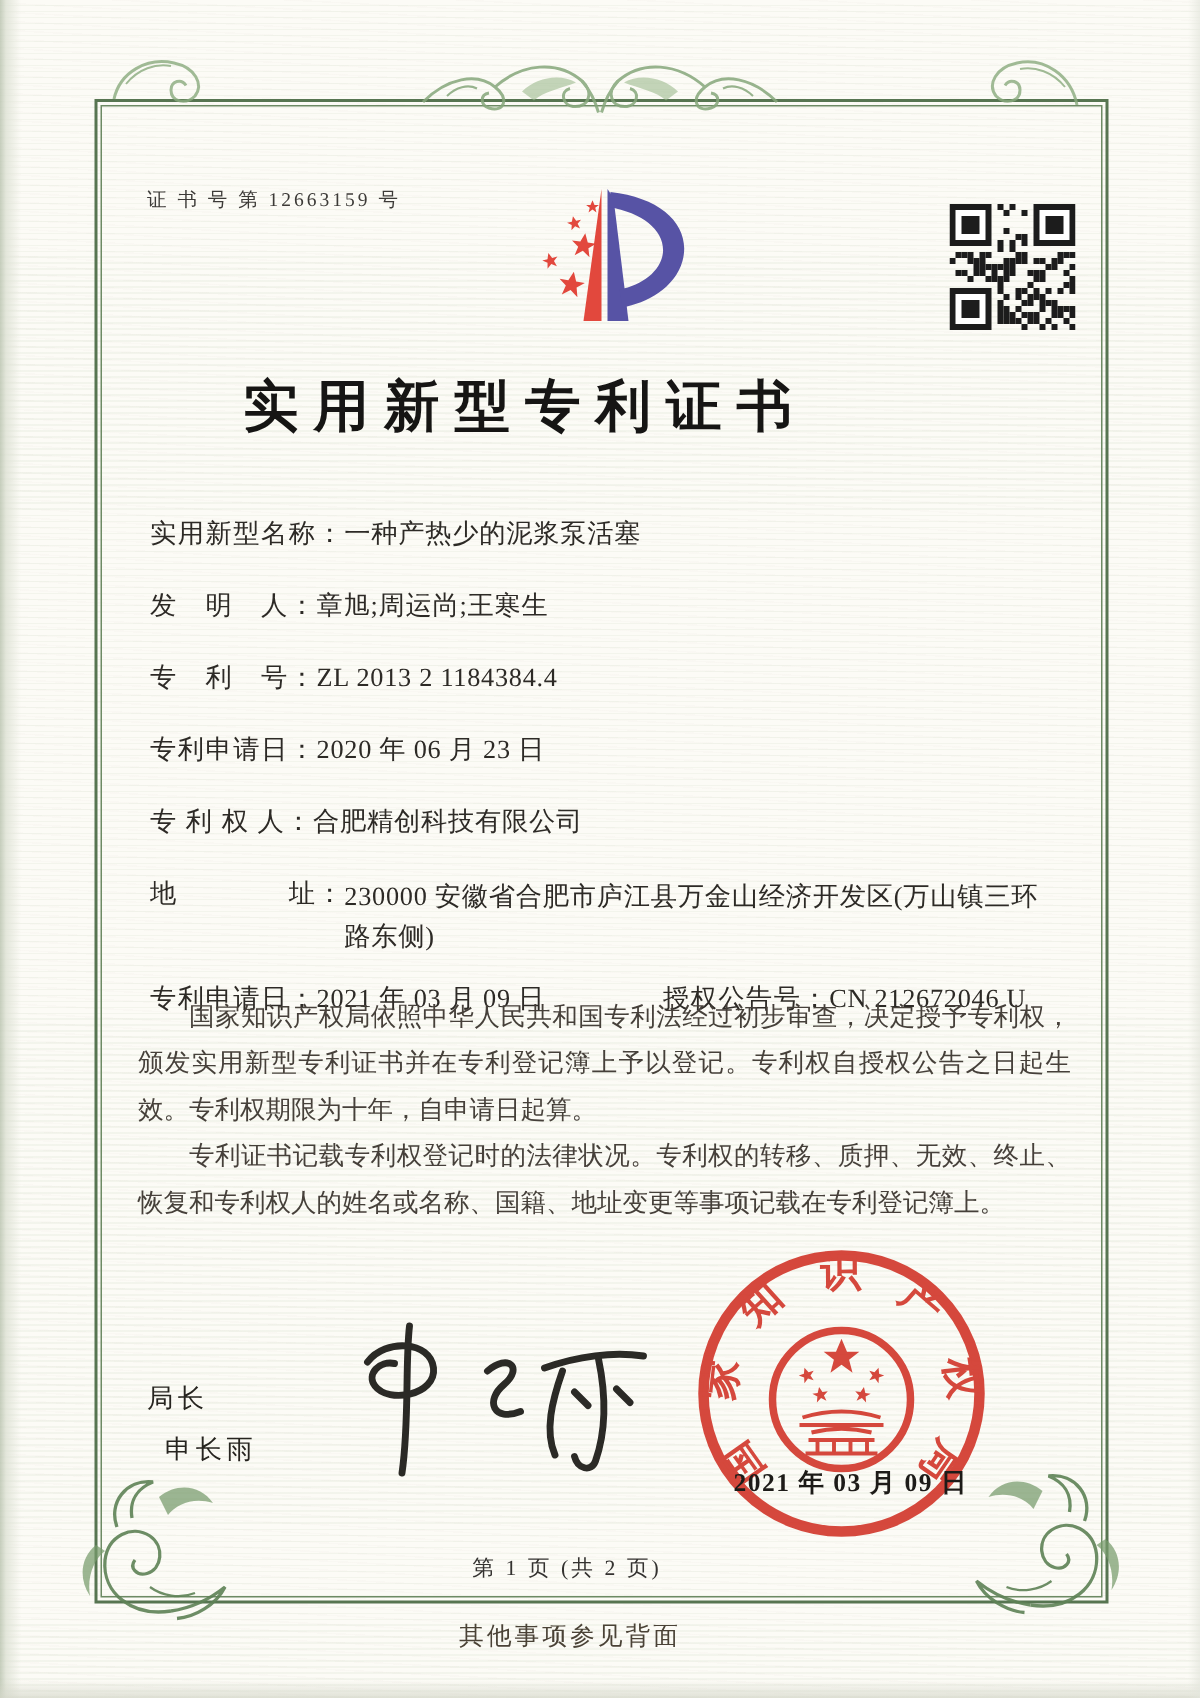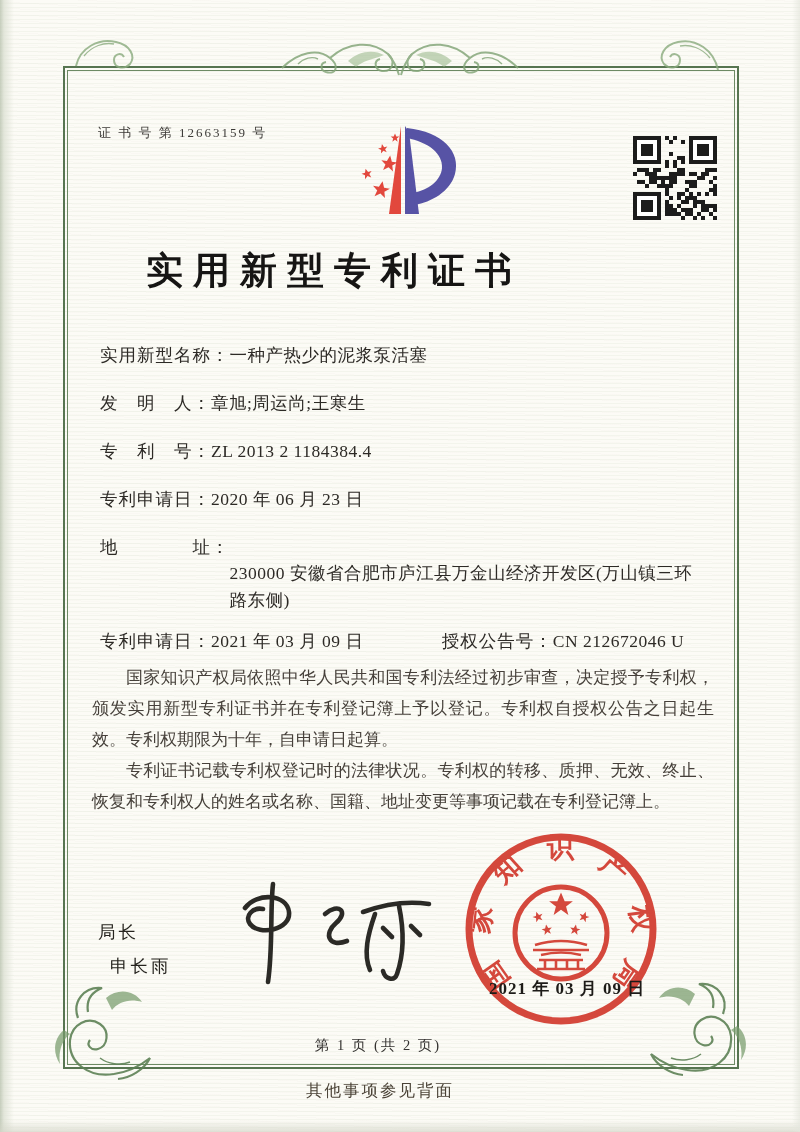--- a/index.html
+++ b/index.html
@@ -27,27 +27,27 @@
     border:2px solid #577551;z-index:1;}
   .frame-inner{position:absolute;inset:2px;border:1px solid #6d8a64;}
 
   .orn{position:absolute;z-index:2;}
   .content{position:absolute;z-index:3;}
 
   .cert-no{left:98px;top:124px;font-size:13px;letter-spacing:2px;color:#3c3a37;}
   .logo{left:345px;top:114px;width:130px;height:112px;}
   .qr{left:633px;top:136px;width:84px;height:84px;}
 
-  .title{left:0;top:246px;width:668px;text-align:center;
+  .title{left:16px;top:246px;width:668px;text-align:center;
     font-size:37px;font-weight:bold;letter-spacing:10px;color:#161514;}
 
   .fields{left:100px;top:344px;width:614px;font-size:17.5px;color:#2d2a26;}
   .field-row{line-height:22px;margin-bottom:26px;white-space:nowrap;}
   .flabel{letter-spacing:1px;}
-  .fvalue{letter-spacing:.5px;margin-top:24px;}
+  .fvalue{letter-spacing:.5px;}
   .field-row.addr{white-space:normal;}
   .addr .flabel{display:inline-block;vertical-align:top;}
   .addr .fvalue{display:inline-block;vertical-align:top;width:470px;line-height:27px;}
   .field-row.addr{margin-bottom:16px;}
   .pair{display:inline-block;}
   .pair.second{margin-left:74px;}
   .field-row.last{margin-bottom:0;}
 
   .paras{left:92px;top:662px;width:622px;font-size:17px;line-height:31px;
     color:#46403a;text-align:justify;}
@@ -281,20 +281,23 @@
     </div>
     <div class="field-row">
       <span class="flabel">发　明　人：</span><span class="fvalue">章旭;周运尚;王寒生</span>
     </div>
     <div class="field-row">
       <span class="flabel">专　利　号：</span><span class="fvalue">ZL 2013 2 1184384.4</span>
     </div>
     <div class="field-row">
       <span class="flabel">专利申请日：</span><span class="fvalue">2020 年 06 月 23 日</span>
     </div>
+    <div class="field-row">
+      <span class="flabel">专 利 权 人：</span><span class="fvalue">合肥精创科技有限公司</span>
+    </div>
     <div class="field-row addr">
       <span class="flabel">地　　　　址：</span><span class="fvalue">230000 安徽省合肥市庐江县万金山经济开发区(万山镇三环路东侧)</span>
     </div>
     <div class="field-row last">
       <span class="pair">
         <span class="flabel">专利申请日：</span><span class="fvalue">2021 年 03 月 09 日</span>
       </span>
       <span class="pair second">
         <span class="flabel">授权公告号：</span><span class="fvalue">CN 212672046 U</span>
       </span>

